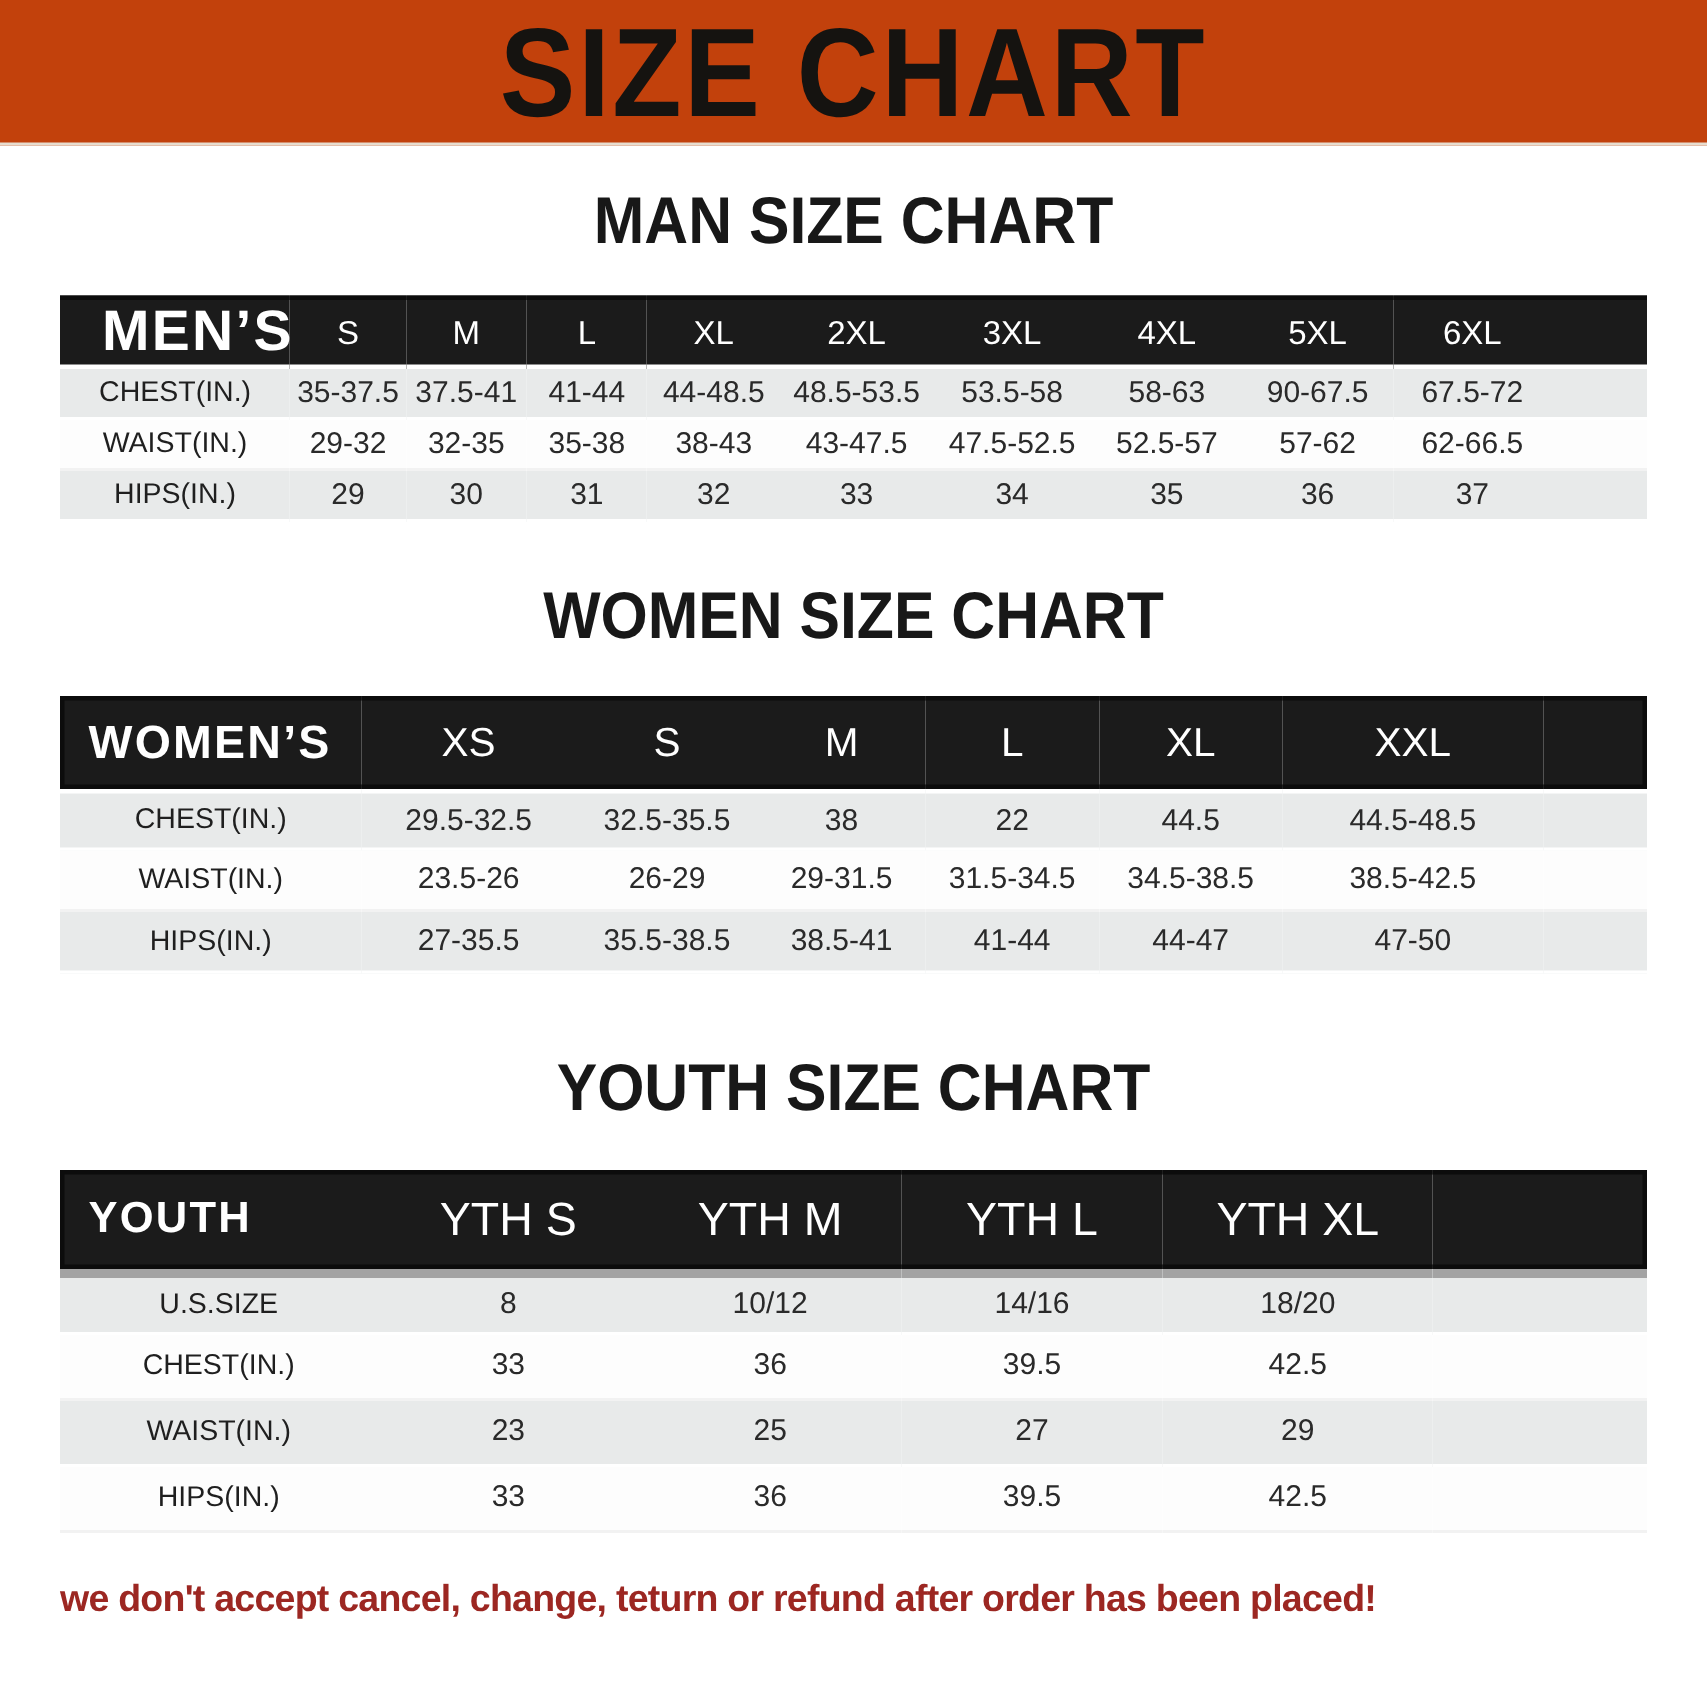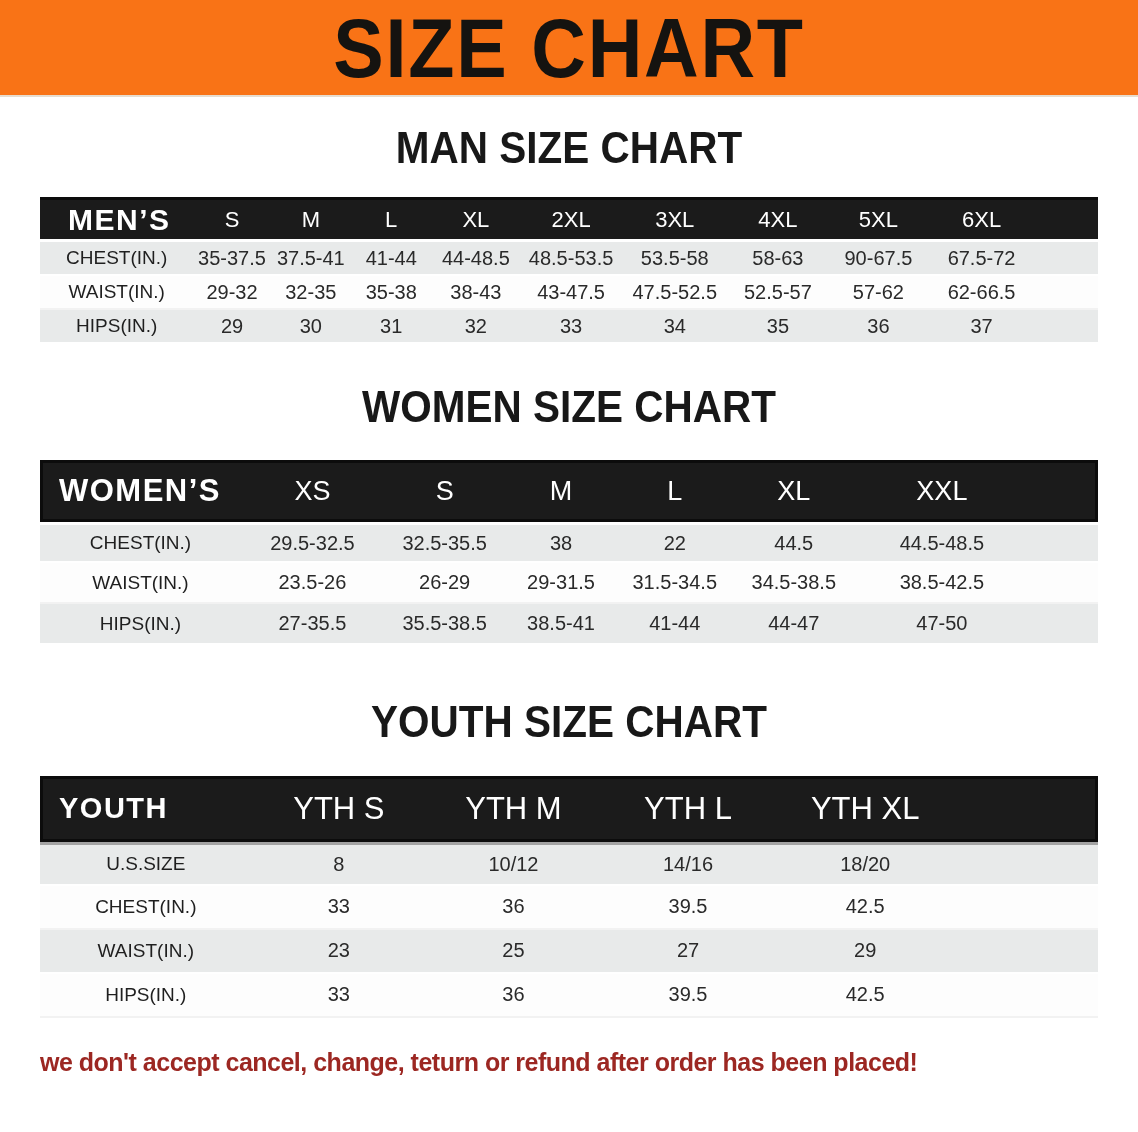--- a/index.html
+++ b/index.html
@@ -8,21 +8,21 @@
     background: #ffffff;
     font-family: "Liberation Sans", sans-serif;
     overflow-x: hidden;
   }
   body { height: 1132px; }
 
   
   .banner {
     width: 1138px;
     height: 97px;
-    background: #f97316;
+    background: #c2410c;
     border-bottom: 2px solid #e7ddcf;
     display: flex;
     align-items: center;
     justify-content: center;
   }
   .banner h1 {
     font-size: 84px;
     font-weight: 700;
     color: #151310;
     letter-spacing: 2px;
@@ -62,38 +62,38 @@
     border-bottom: 3px solid #ffffff;
   }
   thead th.band-label {
     text-align: left;
     padding-left: 16px;
     font-weight: 700;
     letter-spacing: 1.5px;
   }
   .t-men  thead tr { height: 45px; }
   .t-men  thead th { font-size: 22px; }
-  .t-men  thead th.band-label { font-size: 30px; padding-left: 28px; }
+  .t-men  thead th.band-label { font-size: 38px; padding-left: 28px; }
   .t-men  tbody tr { height: 34px; }
 
   .t-women thead tr { height: 62px; }
   .t-women thead th { font-size: 27px; border: 3px solid #0c0c0c; border-left: none; border-right: none; border-bottom: 3px solid #0c0c0c; margin-top: 30px; }
   .t-women thead th:first-child { border-left: 3px solid #0c0c0c; }
   .t-women thead th:last-child  { border-right: 3px solid #0c0c0c; }
   .t-women thead th.band-label  { font-size: 31px; }
   .t-women tbody tr { height: 41px; }
   .t-women tbody tr:first-child td { border-top: 3px solid #ffffff; }
 
   .t-youth thead tr { height: 66px; }
   .t-youth thead th { font-size: 31px; border: 3px solid #0c0c0c; border-left: none; border-right: none; border-bottom: 3px solid #0c0c0c; }
   .t-youth thead th:first-child { border-left: 3px solid #0c0c0c; }
   .t-youth thead th:last-child  { border-right: 3px solid #0c0c0c; }
   .t-youth thead th.band-label  { font-size: 29px; margin-top: 39px; }
   .t-youth tbody tr { height: 44px; }
-  .t-youth tbody tr:first-child td { border-top: 3px solid #a3a3a3; margin-left: 32px; }
+  .t-youth tbody tr:first-child td { border-top: 6px solid #a3a3a3; margin-left: 32px; }
 
   tbody td {
     text-align: center;
     font-size: 20px;
     color: #2a2a2a;
     border-bottom: 2px solid #ffffff;
   }
   tbody td.row-label { font-size: 19px; color: #1f1f1f; }
   tr.gray  td { background: #e8eaea; }
   tr.white td { background: #fdfdfd; border-bottom: 2px solid #f2f2f2; }

